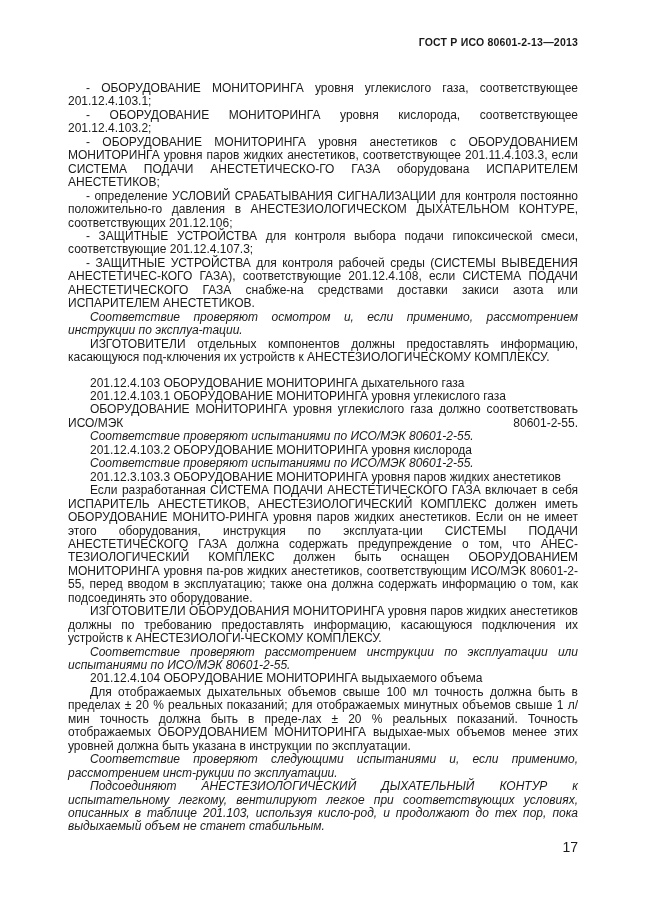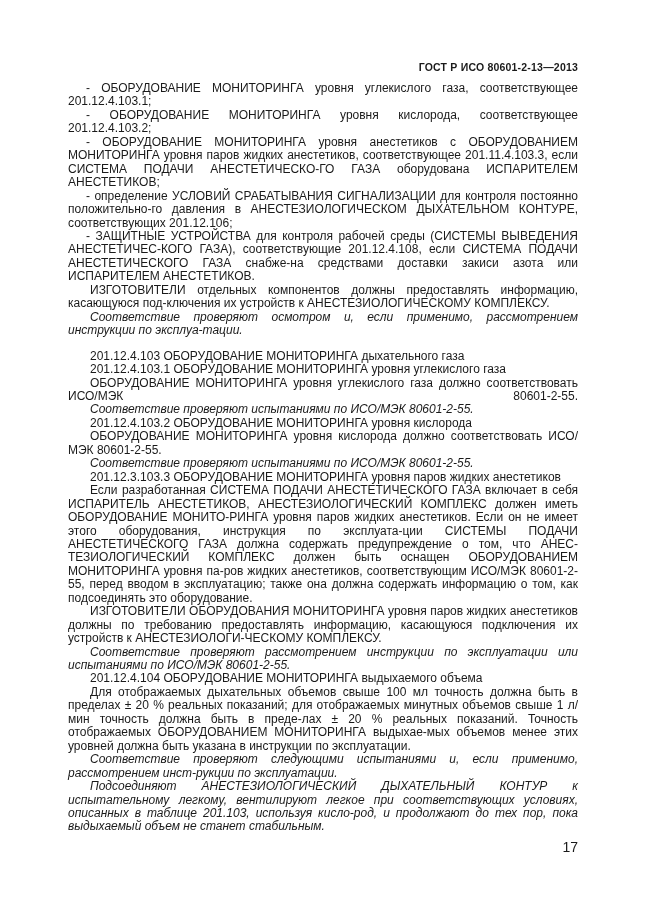--- a/index.html
+++ b/index.html
@@ -15,21 +15,21 @@
     color: #1a1a1a;
     overflow: hidden;
   }
   .page {
     position: absolute;
     inset: 0;
     background: #ffffff;
   }
   .header {
     position: absolute;
-    top: 61px;
+    top: 36px;
     right: 68px;
     font-size: 10.5px;
     font-weight: bold;
     letter-spacing: 0.2px;
     white-space: nowrap;
   }
   .content {
     position: absolute;
     left: 68px;
     top: 82px;
@@ -91,38 +91,38 @@
 <div class="page">
 
   <div class="header">ГОСТ Р ИСО 80601-2-13—2013</div>
 
   <div class="content">
 
     <p class="para dash">- ОБОРУДОВАНИЕ МОНИТОРИНГА  уровня углекислого газа, соответствующее 201.12.4.103.1;</p>
     <p class="para dash">- ОБОРУДОВАНИЕ МОНИТОРИНГА уровня кислорода, соответствующее 201.12.4.103.2;</p>
     <p class="para dash">- ОБОРУДОВАНИЕ МОНИТОРИНГА уровня анестетиков с ОБОРУДОВАНИЕМ МОНИТОРИНГА уровня паров жидких анестетиков, соответствующее 201.11.4.103.3, если СИСТЕМА ПОДАЧИ АНЕСТЕТИЧЕСКО-ГО ГАЗА оборудована ИСПАРИТЕЛЕМ АНЕСТЕТИКОВ;</p>
     <p class="para dash">- определение УСЛОВИЙ СРАБАТЫВАНИЯ СИГНАЛИЗАЦИИ для контроля постоянно положительно-го давления в АНЕСТЕЗИОЛОГИЧЕСКОМ ДЫХАТЕЛЬНОМ КОНТУРЕ, соответствующих 201.12.106;</p>
+    <p class="para dash">- ЗАЩИТНЫЕ УСТРОЙСТВА для контроля выбора подачи гипоксической смеси, соответствующие 201.12.4.107.3;</p>
     <p class="para dash">- ЗАЩИТНЫЕ УСТРОЙСТВА для контроля рабочей среды (СИСТЕМЫ ВЫВЕДЕНИЯ АНЕСТЕТИЧЕС-КОГО ГАЗА), соответствующие 201.12.4.108, если СИСТЕМА ПОДАЧИ АНЕСТЕТИЧЕСКОГО ГАЗА снабже-на средствами доставки закиси азота или ИСПАРИТЕЛЕМ АНЕСТЕТИКОВ.</p>
 
+    <p class="para italic-just">Соответствие проверяют осмотром и, если применимо, рассмотрением инструкции по эксплуа-тации.</p>
+
     <p class="para ind">ИЗГОТОВИТЕЛИ отдельных компонентов должны предоставлять информацию, касающуюся под-ключения их устройств к АНЕСТЕЗИОЛОГИЧЕСКОМУ КОМПЛЕКСУ.</p>
-
-    <p class="para italic-just">Соответствие проверяют осмотром и, если применимо, рассмотрением инструкции по эксплуа-тации.</p>
 
     <div class="gap-sm"></div>
 
 
     <div class="gap-sm"></div>
 
     <p class="para heading">201.12.4.103 ОБОРУДОВАНИЕ МОНИТОРИНГА дыхательного газа</p>
     <p class="para heading">201.12.4.103.1 ОБОРУДОВАНИЕ МОНИТОРИНГА уровня углекислого газа</p>
     <p class="para ind force-just">ОБОРУДОВАНИЕ МОНИТОРИНГА уровня углекислого газа должно соответствовать ИСО/МЭК 80601-2-55.</p>
     <p class="para italic">Соответствие проверяют испытаниями по  ИСО/МЭК 80601-2-55.</p>
 
     <p class="para heading">201.12.4.103.2 ОБОРУДОВАНИЕ МОНИТОРИНГА уровня кислорода</p>
-    <p class="para ind">ОБОРУДОВАНИЕ МОНИТОРИНГА уровня кислорода должно соответствовать ИСО/МЭК 80601-2-55.</p>
     <p class="para italic">Соответствие проверяют испытаниями по ИСО/МЭК 80601-2-55.</p>
 
     <p class="para heading">201.12.3.103.3 ОБОРУДОВАНИЕ МОНИТОРИНГА уровня паров жидких анестетиков</p>
     <p class="para ind">Если разработанная СИСТЕМА ПОДАЧИ АНЕСТЕТИЧЕСКОГО ГАЗА включает в себя ИСПАРИТЕЛЬ АНЕСТЕТИКОВ, АНЕСТЕЗИОЛОГИЧЕСКИЙ КОМПЛЕКС должен иметь ОБОРУДОВАНИЕ МОНИТО-РИНГА уровня паров жидких анестетиков. Если он не имеет этого оборудования, инструкция по эксплуата-ции СИСТЕМЫ ПОДАЧИ АНЕСТЕТИЧЕСКОГО ГАЗА должна содержать предупреждение о том, что АНЕС-ТЕЗИОЛОГИЧЕСКИЙ КОМПЛЕКС должен быть оснащен ОБОРУДОВАНИЕМ МОНИТОРИНГА уровня па-ров жидких анестетиков, соответствующим ИСО/МЭК 80601-2-55, перед вводом в эксплуатацию; также она должна содержать информацию о том, как подсоединять это оборудование.</p>
     <p class="para ind">ИЗГОТОВИТЕЛИ ОБОРУДОВАНИЯ МОНИТОРИНГА уровня паров жидких анестетиков должны по требованию предоставлять информацию, касающуюся подключения их устройств к АНЕСТЕЗИОЛОГИ-ЧЕСКОМУ КОМПЛЕКСУ.</p>
     <p class="para italic-just">Соответствие проверяют рассмотрением инструкции по эксплуатации или испытаниями по ИСО/МЭК 80601-2-55.</p>
 
     <p class="para heading">201.12.4.104 ОБОРУДОВАНИЕ МОНИТОРИНГА выдыхаемого объема</p>
     <p class="para ind">Для отображаемых дыхательных объемов свыше 100 мл точность должна быть в пределах ± 20 % реальных показаний; для отображаемых минутных объемов свыше 1 л/мин точность должна быть в преде-лах ± 20 % реальных показаний. Точность отображаемых ОБОРУДОВАНИЕМ МОНИТОРИНГА выдыхае-мых объемов менее этих уровней должна быть указана в инструкции по эксплуатации.</p>
     <p class="para italic-just">Соответствие проверяют следующими испытаниями и, если применимо, рассмотрением инст-рукции по эксплуатации.</p>

